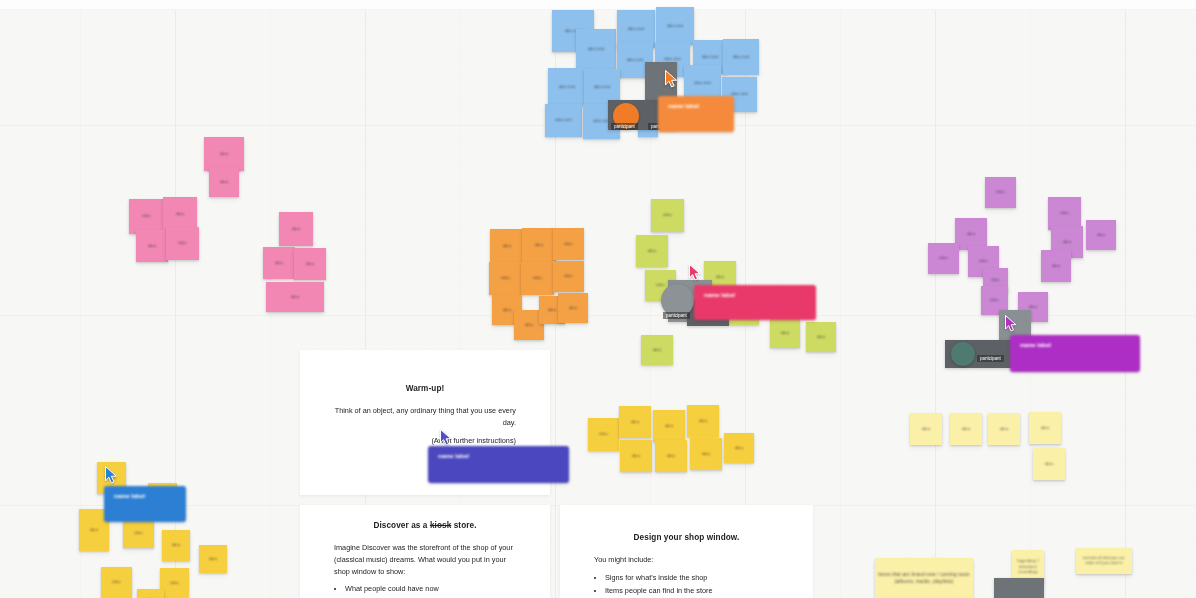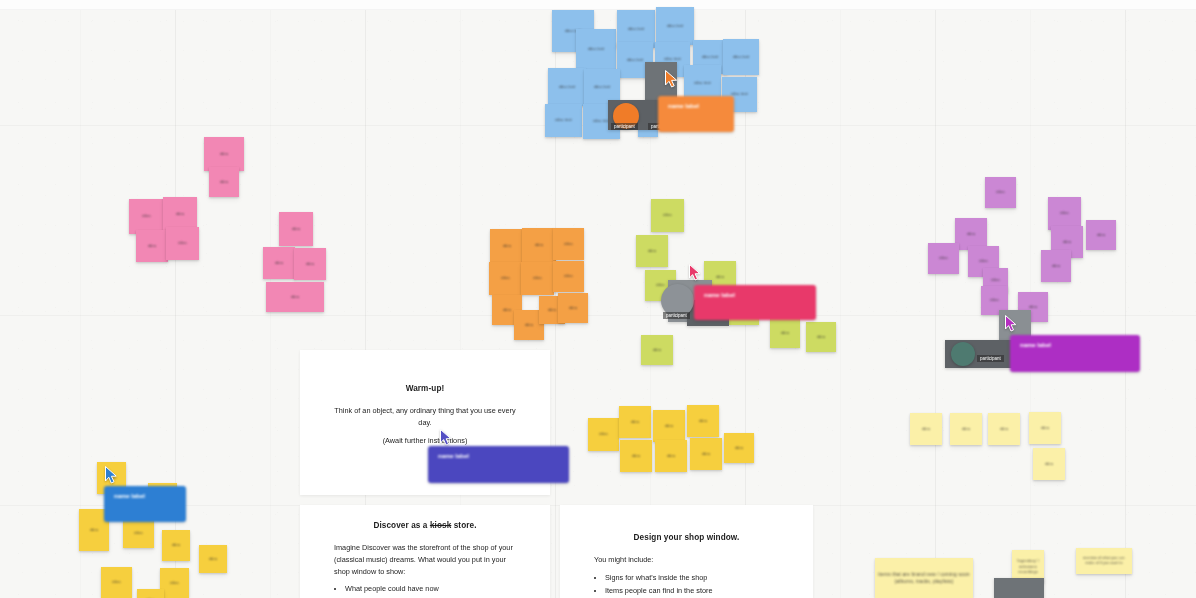--- a/index.html
+++ b/index.html
@@ -51,21 +51,21 @@
   .n-yellow{background:#f6cf3e;}
   .n-lyellow{background:#fbf0a8;}
 
   
   .card{position:absolute;background:#ffffff;box-sizing:border-box;
     box-shadow:0 1px 3px rgba(0,0,0,0.07);
     padding:14px 34px;color:#1d1d1d;}
   .card h3{margin:0 0 12px 0;font-size:8.2px;text-align:center;font-weight:bold;letter-spacing:.1px;}
   .card h3 .strike{text-decoration:line-through;}
   .card p{margin:0 0 6px 0;font-size:7.3px;line-height:1.62;}
-  .card .center{text-align:center;}
+  .card .center{text-align:right;}
   .card ul{margin:2px 0 0 0;padding-left:11px;}
   .card li{font-size:7.3px;line-height:1.62;margin-bottom:1px;}
 
   
   .cursor{position:absolute;width:0;height:0;}
   .cursor svg{position:absolute;left:0;top:0;overflow:visible;
      filter:drop-shadow(0 1px 1px rgba(0,0,0,.25));}
   .clabel{position:absolute;border-radius:3px;
     padding:4px 8px;font-size:6px;font-weight:bold;color:#fff;
     white-space:nowrap;filter:blur(1.1px);box-shadow:0 1px 3px rgba(0,0,0,.2);}

